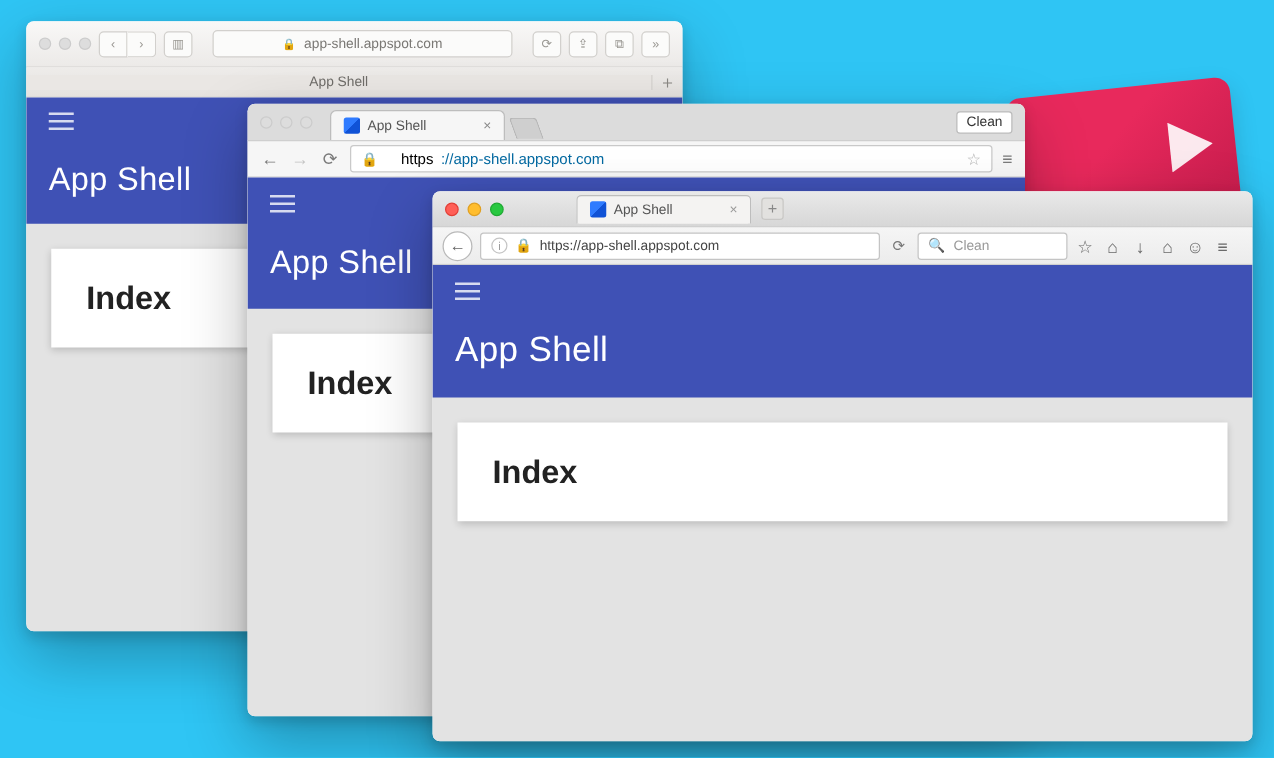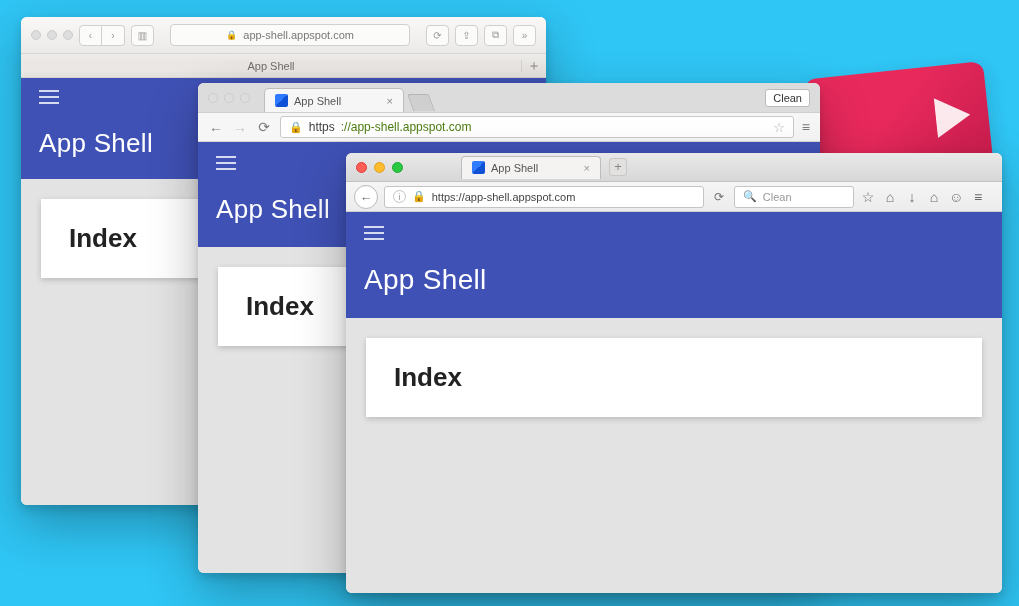--- a/index.html
+++ b/index.html
@@ -147,22 +147,22 @@
     .tb-ico{ color:#7a7a7a; font-size:14px; width:16px; text-align:center; }
     .tb-ico.disabled{ color:#c4c4c4; }
     .chrome-url{
       flex:1; height:22px;
       background:#fff; border:1px solid #c9c9c9;
       border-radius:3px;
       display:flex; align-items:center;
       padding:0 8px; gap:6px;
       font-size:12px; color:#444;
     }
-    .https{ color:#404040; }
-    .url-gray{ color:#4d7c0f; }
+    .https{ color:#000000;margin-left:12px; }
+    .url-gray{ color:#0369a1; }
     .star{ margin-left:auto; color:#b3b3b3; font-size:13px; }
     .menu-lines{ color:#7a7a7a; font-size:14px; }
 
     
     .firefox { top: 153px; left: 346px; width: 656px; height: 440px; }
     .ff-tabs{
       height:29px;
       background:linear-gradient(#e9e9e9,#d7d7d7);
       border-bottom:1px solid #c2c2c2;
       display:flex; align-items:center;

